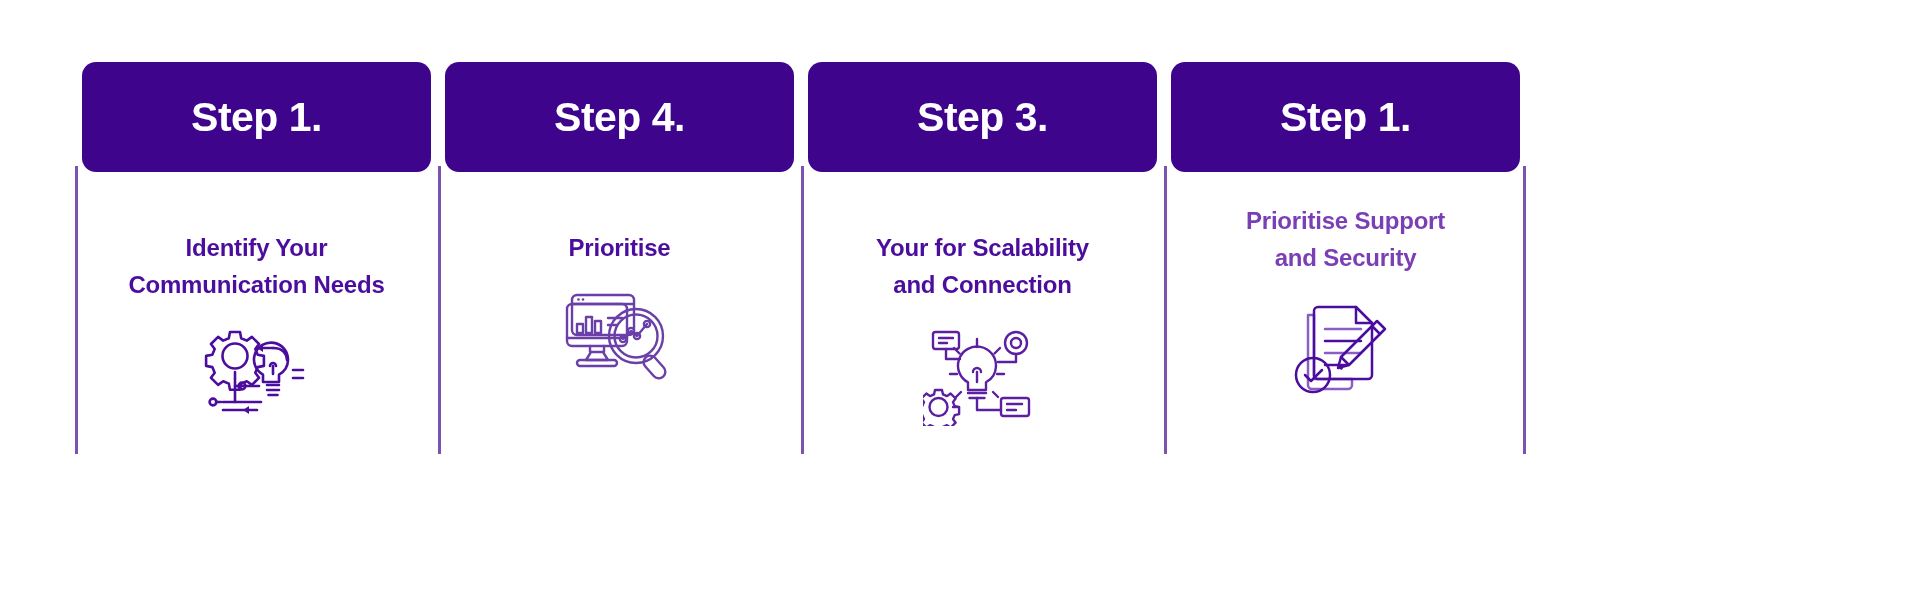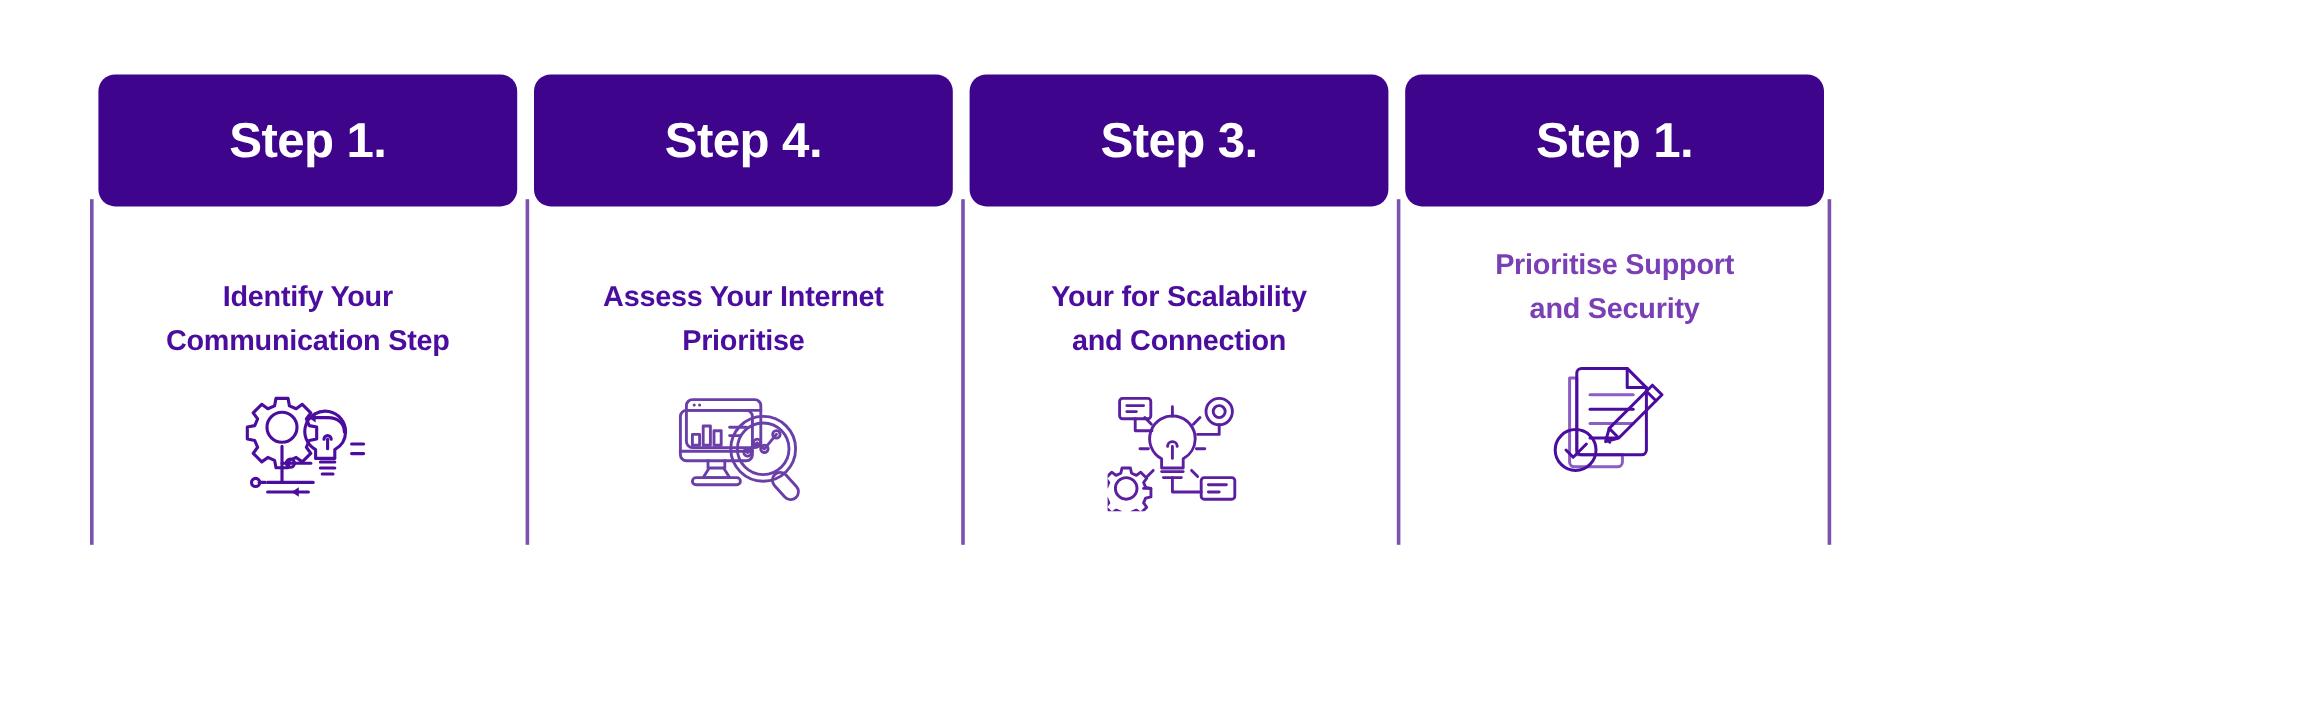--- a/index.html
+++ b/index.html
@@ -115,21 +115,21 @@
 <div id="stage">
 
   <div class="steps-row">
 
     <div class="step-col">
       <div class="step-header">
         <span class="step-header-label">Step 1.</span>
       </div>
       <div class="step-title">
         <div>Identify Your</div>
-        <div>Communication Step</div>
+        <div>Communication Needs</div>
       </div>
       <div class="step-icon">
         <svg viewBox="0 0 120 100" fill="none" stroke="#4b0d9e" stroke-width="2.6" stroke-linecap="round" stroke-linejoin="round">
 
           <path d="M33 6 h10 l1.2 6.2 5.6 2.4 5.1-3.7 7.1 7.1 -3.7 5.1 2.4 5.6 6.2 1.2 v10 l-6.2 1.2 -2.4 5.6 3.7 5.1 -7.1 7.1 -5.1-3.7 -5.6 2.4 -1.2 6.2 h-10 l-1.2-6.2 -5.6-2.4 -5.1 3.7 -7.1-7.1 3.7-5.1 -2.4-5.6 -6.2-1.2 v-10 l6.2-1.2 2.4-5.6 -3.7-5.1 7.1-7.1 5.1 3.7 5.6-2.4 z"></path>
           <circle cx="38" cy="30" r="12.5"></circle>
 
           <path d="M91 34 a17 17 0 1 0 -25 14.6 v7.4 h16 v-7.4 A17 17 0 0 0 91 34 z"></path>
           <path d="M70 59 h12 M70 64 h12 M71.5 69 h9"></path>
           <path d="M76 48 v-8 M73 40 a3 3 0 0 1 6 0"></path>
@@ -150,21 +150,20 @@
           <path d="M96 52 h10"></path>
         </svg>
       </div>
     </div>
 
     <div class="step-col">
       <div class="step-header">
         <span class="step-header-label">Step 4.</span>
       </div>
       <div class="step-title">
-        <div>Assess Your Internet</div>
         <div>Prioritise</div>
       </div>
       <div class="step-icon">
         <svg viewBox="0 0 120 100" fill="none" stroke="#6b3fa8" stroke-width="2.4" stroke-linecap="round" stroke-linejoin="round">
 
           <rect x="12" y="7" width="62" height="40" rx="5"></rect>
           <path d="M12 16 h62"></path>
           <circle cx="18.5" cy="11.5" r="1.3" fill="#6b3fa8" stroke="none"></circle>
           <circle cx="23" cy="11.5" r="1.3" fill="#6b3fa8" stroke="none"></circle>
 

